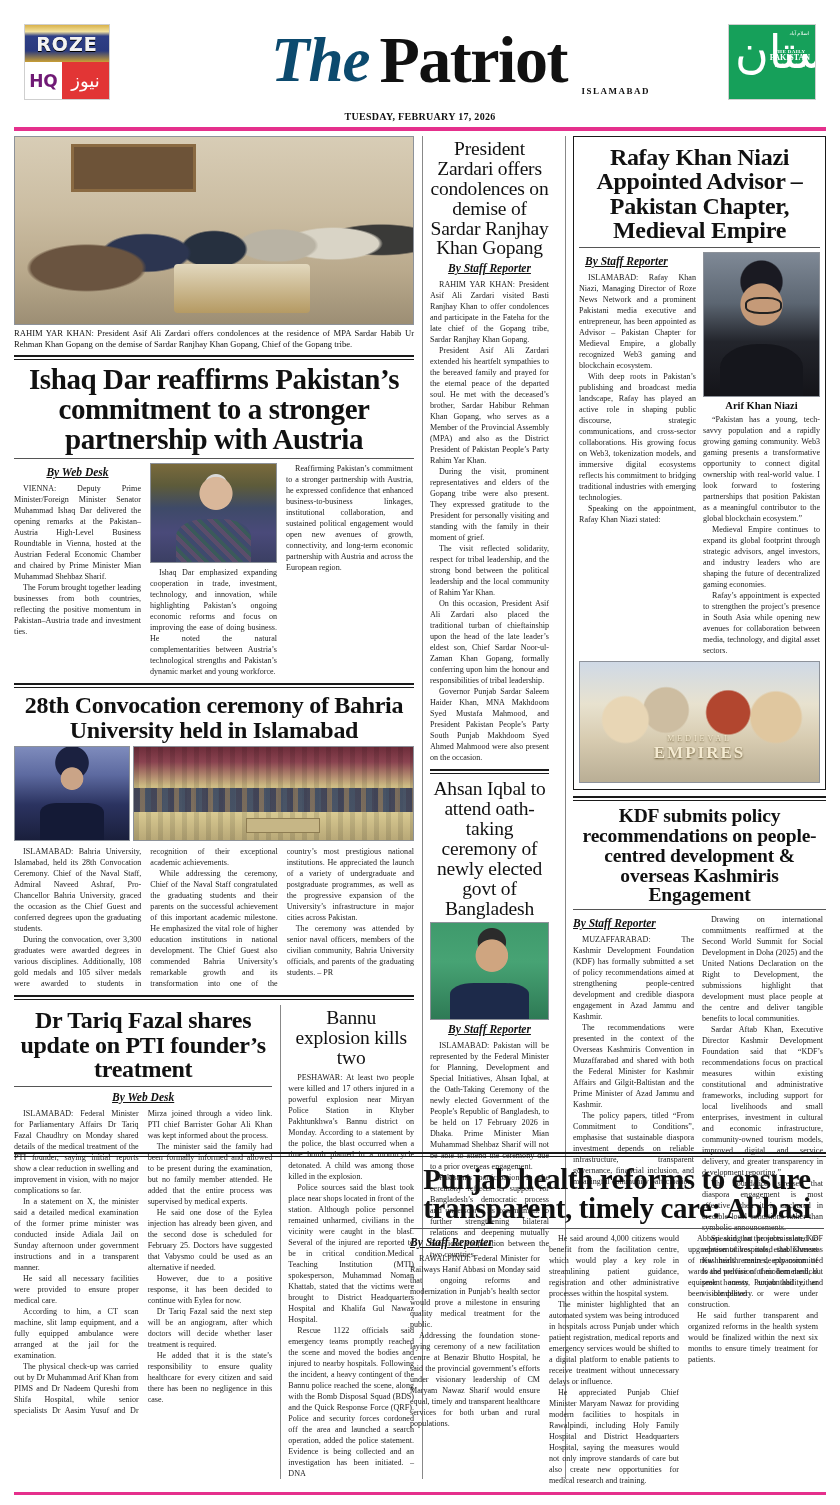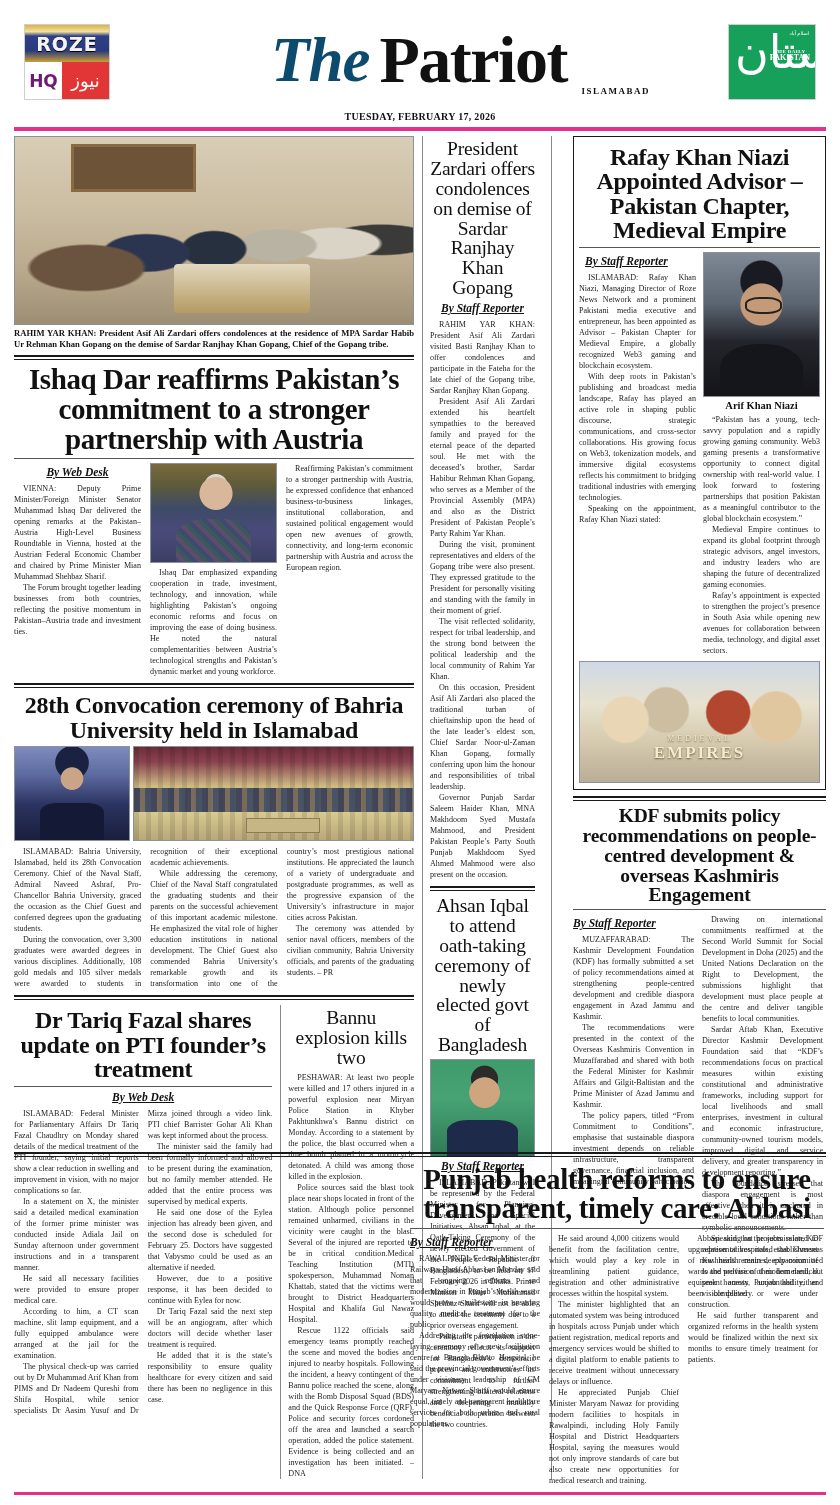--- a/index.html
+++ b/index.html
@@ -65,21 +65,21 @@
           text-decoration:underline;margin:3px 0 5px 0;}
 
   .body-cols{column-gap:9px;font-family:"Liberation Serif", serif;font-size:8.1px;line-height:1.36;text-align:justify;
              -webkit-hyphens:auto;hyphens:auto;color:#1c1c1c;}
   .body-cols p{margin:0;text-indent:9px;}
   .c3{column-count:3;}
   .c2{column-count:2;}
   .c1{column-count:1;}
 
   .photo{background:#c8ccd2;position:relative;overflow:hidden;border:1px solid #8d929a;}
-  .caption{font-family:"Liberation Serif",serif;font-weight:bold;font-size:8.6px;line-height:1.25;text-align:justify;margin-top:3px;}
+  .caption{font-family:"Liberation Serif",serif;font-weight:normal;font-size:8.6px;line-height:1.25;text-align:justify;margin-top:3px;}
 
   
   .ph-room{background:
       radial-gradient(ellipse at 18% 70%, #6a5440 0 12%, transparent 13%),
       radial-gradient(ellipse at 33% 62%, #2c3550 0 11%, transparent 12%),
       radial-gradient(ellipse at 50% 60%, #26303f 0 11%, transparent 12%),
       radial-gradient(ellipse at 66% 58%, #b9b3a4 0 10%, transparent 11%),
       radial-gradient(ellipse at 80% 57%, #d9d4c6 0 10%, transparent 11%),
       radial-gradient(ellipse at 92% 55%, #3a3a38 0 10%, transparent 11%),
       linear-gradient(180deg,#d8cdb6 0%,#cbbda2 40%,#b9a98c 72%,#9c8e74 100%);
@@ -274,21 +274,21 @@
 
       <div class="hl hl-md hl-serif-light">Ahsan Iqbal to attend oath-taking ceremony of newly elected govt of Bangladesh</div>
       <div class="photo ph-ahsan" style="height:96px;margin-top:3px;"></div>
       <div class="byline">By Staff Reporter</div>
       <div class="body-cols c1">
         <p>ISLAMABAD: Pakistan will be represented by the Federal Minister for Planning, Development and Special Initiatives, Ahsan Iqbal, at the Oath-Taking Ceremony of the newly elected Government of the People’s Republic of Bangladesh, to be held on 17 February 2026 in Dhaka. Prime Minister Mian Muhammad Shehbaz Sharif will not be able to attend the ceremony due to a prior overseas engagement.</p>
         <p>Pakistan’s participation in the ceremony reflects its support for Bangladesh’s democratic process and underscores its commitment to further strengthening bilateral relations and deepening mutually beneficial cooperation between the two countries.</p>
       </div>
     </div>
 
-    <div class="col-right vrule" style="padding-left:21px;margin-left:8px;">
+    <div class="col-right vrule" style="padding-left:7px;margin-left:8px;">
 
       <div style="border:1.5px solid #1a1a1a;padding:5px 5px 6px 5px;">
         <div class="hl hl-lg">Rafay Khan Niazi Appointed Advisor – Pakistan Chapter, Medieval Empire</div>
         <div class="hr-thin"></div>
         <div style="display:flex;gap:7px;">
           <div style="width:117px;">
             <div class="byline" style="text-align:left;margin-left:6px;">By Staff Reporter</div>
             <div class="body-cols c1">
               <p>ISLAMABAD: Rafay Khan Niazi, Managing Director of Roze News Network and a prominent Pakistani media executive and entrepreneur, has been appointed as Advisor – Pakistan Chapter for Medieval Empire, a globally recognized Web3 gaming and blockchain ecosystem.</p>
               <p>With deep roots in Pakistan’s publishing and broadcast media landscape, Rafay has played an active role in shaping public discourse, strategic communications, and cross-sector collaborations. His growing focus on Web3, tokenization models, and immersive digital ecosystems reflects his commitment to bridging traditional industries with emerging technologies.</p>

